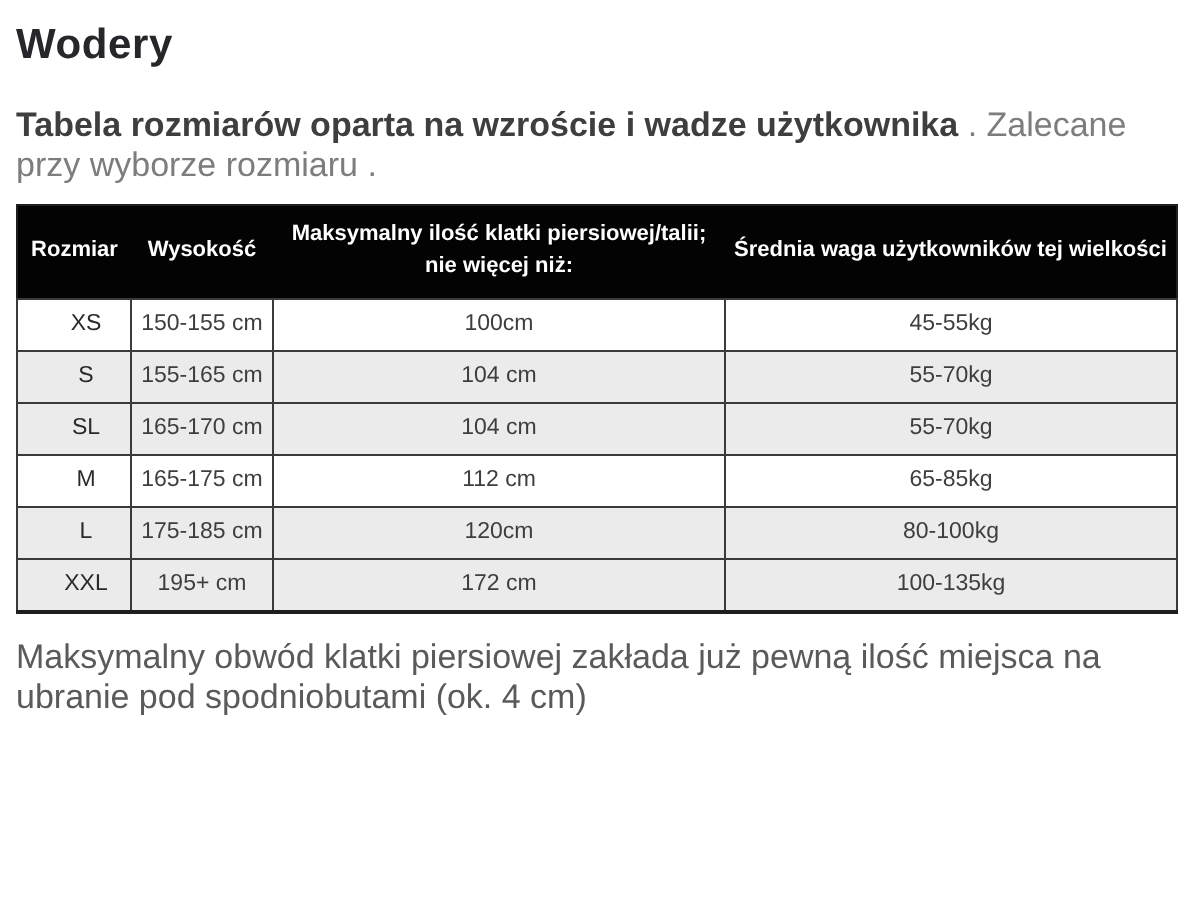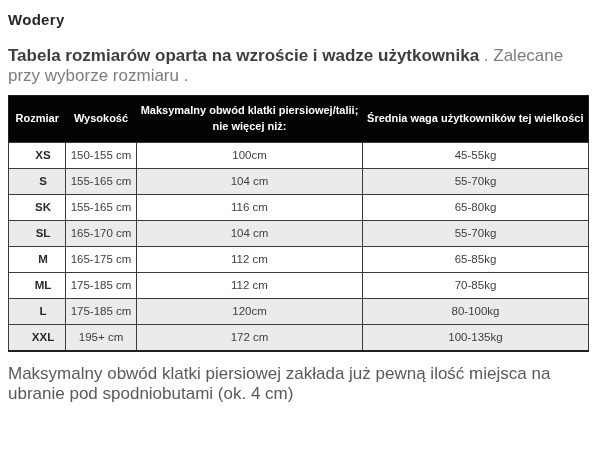--- a/index.html
+++ b/index.html
@@ -14,21 +14,21 @@
     --footer-text:#5a5a5a;
   }
   html,body{margin:0;padding:0;}
   body{
     width:600px;height:462px;overflow:hidden;background:#ffffff;
     font-family:"Liberation Sans", sans-serif;
   }
   .page{padding:0 8px;}
   .page-title{
     margin:0;padding-top:11px;
-    font-size:15px;font-weight:800;letter-spacing:.3px;
+    font-size:21px;font-weight:800;letter-spacing:.3px;
     color:var(--title-text,#26262b);
   }
   .subtitle{
     margin:0;padding-top:18px;
     font-size:17px;color:var(--body-text,#3e3e3e);
   }
   .subtitle .bold{font-weight:bold;}
   .subtitle .muted{color:var(--muted-text,#7d7d7d);}
   table.size-table{
     margin-top:9px;width:580px;table-layout:fixed;
@@ -43,21 +43,21 @@
     padding:7px 4px;
   }
   .size-table thead th span{display:block;}
   .size-table tbody td{
     height:25px;padding:0 4px;
     text-align:center;vertical-align:middle;
     font-size:11.5px;color:var(--body-text,#3e3e3e);
     background:var(--row-bg,#ffffff);
     border:1px solid var(--border,#3a3a3a);
   }
-  .size-table tbody td.size-cell{font-weight:bold;color:#2a2a2a;padding-left:16px;}
+  .size-table tbody td.size-cell{font-weight:normal;color:#2a2a2a;padding-left:16px;}
   .size-table tbody tr.alt td{background:var(--row-alt-bg,#ebebeb);}
   .footer-note{
     margin:0;padding-top:12px;
     font-size:17px;color:var(--footer-text,#5a5a5a);
   }
 </style>
 </head>
 <body>
 
 <div class="page">
@@ -71,62 +71,50 @@
       <col style="width:57px">
       <col style="width:71px">
       <col style="width:226px">
       <col style="width:226px">
     </colgroup>
     <thead>
       <tr>
         <th>Rozmiar</th>
         <th>Wysokość</th>
         <th>
-            <span>Maksymalny obwód klatki piersiowej/talii;</span>
+            <span>Maksymalny ilość klatki piersiowej/talii;</span>
             <span>nie więcej niż:</span>
           </th>
         <th>Średnia waga użytkowników tej wielkości</th>
       </tr>
     </thead>
     <tbody>
         <tr>
           <td class="size-cell">XS</td>
           <td>150-155 cm</td>
           <td>100cm</td>
           <td>45-55kg</td>
         </tr>
         <tr class="alt">
           <td class="size-cell">S</td>
           <td>155-165 cm</td>
           <td>104 cm</td>
           <td>55-70kg</td>
         </tr>
-        <tr>
-          <td class="size-cell">SK</td>
-          <td>155-165 cm</td>
-          <td>116 cm</td>
-          <td>65-80kg</td>
-        </tr>
         <tr class="alt">
           <td class="size-cell">SL</td>
           <td>165-170 cm</td>
           <td>104 cm</td>
           <td>55-70kg</td>
         </tr>
         <tr>
           <td class="size-cell">M</td>
           <td>165-175 cm</td>
           <td>112 cm</td>
           <td>65-85kg</td>
-        </tr>
-        <tr>
-          <td class="size-cell">ML</td>
-          <td>175-185 cm</td>
-          <td>112 cm</td>
-          <td>70-85kg</td>
         </tr>
         <tr class="alt">
           <td class="size-cell">L</td>
           <td>175-185 cm</td>
           <td>120cm</td>
           <td>80-100kg</td>
         </tr>
         <tr class="alt">
           <td class="size-cell">XXL</td>
           <td>195+ cm</td>

